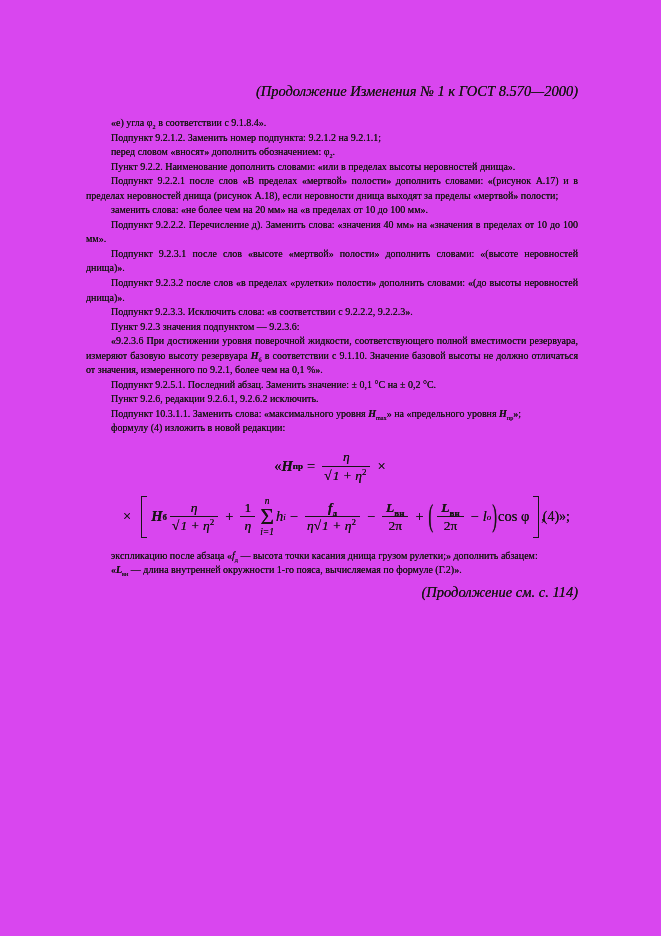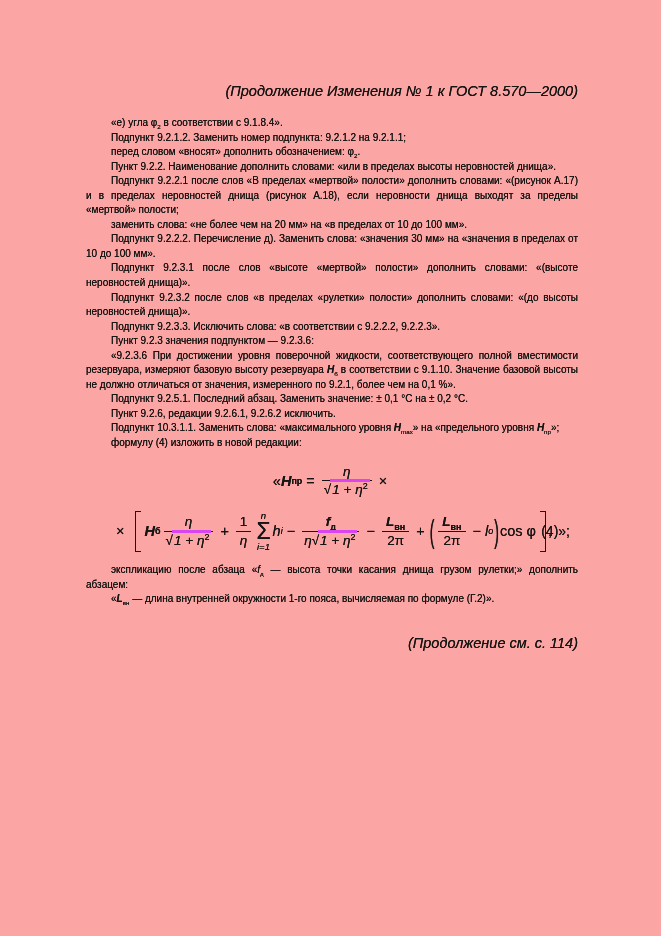--- a/index.html
+++ b/index.html
@@ -1,20 +1,20 @@
 <!DOCTYPE html>
 <html><head>
 <meta charset="utf-8">
 <style>
   html,body{margin:0;padding:0;background:#e8e8e8;}
   .page{
     position:relative;
     width:661px;height:936px;
-    background:#fca5a5;
-    font-family:Liberation Sans, sans-serif;
+    background:#d946ef;
+    font-family:Liberation Serif, serif;
     color:#171513;
     overflow:hidden;
     text-shadow:0 0 0.45px #171513;
   }
   .content{
     position:absolute;left:86px;top:84px;width:492px;
   }
   .doc-header{
     text-align:right;
     font-style:italic;
@@ -29,21 +29,21 @@
     line-height:14.55px;
     text-align:justify;
     text-indent:25px;
   }
   p.body sub{font-size:0.62em;line-height:0;}
   p.body b{font-style:italic;}
   .doc-footer{
     text-align:right;
     font-style:italic;
     font-size:14.5px;
-    margin-top:28px;
+    margin-top:6px;
     white-space:nowrap;
   }
   
   .formula-wrap{
     position:relative;
     display:flex;justify-content:center;align-items:center;
     margin:13px 0 11px 0;
   }
   .formula-row{
     display:flex;align-items:center;
@@ -56,21 +56,21 @@
   .formula-row sub{font-size:9px;line-height:0;font-weight:bold;font-style:normal;}
   .formula-row sub.plain{font-weight:normal;font-style:italic;}
   .formula-row sup{font-size:9px;line-height:0;}
   .frac{
     display:inline-flex;flex-direction:column;align-items:stretch;
     text-align:center;margin:0 3px;font-size:13.5px;line-height:1.15;
   }
   .frac .num{border-bottom:1px solid #171513;padding:0 4px 1px 4px;}
   .frac .den{padding:1px 2px 0 2px;white-space:nowrap;}
   .sqrtv{font-style:normal;margin-right:-1px;}
-  .rad{border-top:3px solid #d946ef;padding:0 2px;}
+  .rad{border-top:1px solid #d946ef;padding:0 2px;}
   .sum{
     display:inline-flex;flex-direction:column;align-items:center;
     line-height:1;margin:0 2px;
   }
   .sum .lim{font-size:9.5px;font-style:italic;line-height:1.1;}
   .sum .sigma{font-size:23px;line-height:0.9;}
   .sqbr{width:5px;align-self:stretch;margin:0 4px;}
   .sqbr.l{border-left:1.5px solid #171513;border-top:1.5px solid #171513;border-bottom:1.5px solid #171513;margin-left:6px;}
   .sqbr.r{border-right:1.5px solid #171513;border-top:1.5px solid #171513;border-bottom:1.5px solid #171513;margin-right:2px;}
   .paren{
@@ -90,21 +90,21 @@
 
     <div class="doc-header">(Продолжение Изменения № 1 к ГОСТ 8.570—2000)</div>
 
     <div>
         <p class="body">«е) угла φ<sub>2</sub> в соответствии с 9.1.8.4».</p>
         <p class="body">Подпункт 9.2.1.2. Заменить номер подпункта: 9.2.1.2 на 9.2.1.1;</p>
         <p class="body">перед словом «вносят» дополнить обозначением: φ<sub>2</sub>.</p>
         <p class="body">Пункт 9.2.2. Наименование дополнить словами: «или в пределах высоты неровностей днища».</p>
         <p class="body">Подпункт 9.2.2.1 после слов «В пределах «мертвой» полости» дополнить словами: «(рисунок А.17) и в пределах  неровностей днища (рисунок А.18), если неровности днища выходят за пределы «мертвой» полости;</p>
         <p class="body">заменить слова: «не  более чем на 20 мм» на «в пределах от 10 до 100 мм».</p>
-        <p class="body">Подпункт 9.2.2.2. Перечисление д). Заменить слова: «значения 30 мм» на «значения в пределах от 10 до 100 мм».</p>
+        <p class="body">Подпункт 9.2.2.2. Перечисление д). Заменить слова: «значения 40 мм» на «значения в пределах от 10 до 100 мм».</p>
         <p class="body">Подпункт 9.2.3.1 после слов «высоте «мертвой» полости» дополнить словами: «(высоте неровностей днища)».</p>
         <p class="body">Подпункт 9.2.3.2 после слов «в пределах «рулетки» полости» дополнить словами: «(до высоты неровностей днища)».</p>
         <p class="body">Подпункт 9.2.3.3. Исключить слова: «в соответствии с 9.2.2.2, 9.2.2.3».</p>
         <p class="body">Пункт 9.2.3 значения подпунктом — 9.2.3.6:</p>
         <p class="body">«9.2.3.6 При достижении уровня поверочной жидкости, соответствующего полной вместимости резервуара, измеряют базовую высоту резервуара <b>H</b><sub>б</sub> в соответствии с 9.1.10. Значение базовой высоты не должно отличаться от значения, измеренного по 9.2.1, более чем на 0,1 %».</p>
         <p class="body">Подпункт 9.2.5.1. Последний абзац. Заменить значение: ± 0,1 °С на ± 0,2 °С.</p>
         <p class="body">Пункт 9.2.6, редакции 9.2.6.1, 9.2.6.2 исключить.</p>
         <p class="body">Подпункт 10.3.1.1. Заменить слова: «максимального уровня <b>H</b><sub>max</sub>» на «предельного уровня <b>H</b><sub>пр</sub>»;</p>
         <p class="body">формулу (4) изложить в новой редакции:</p>
       </div>

